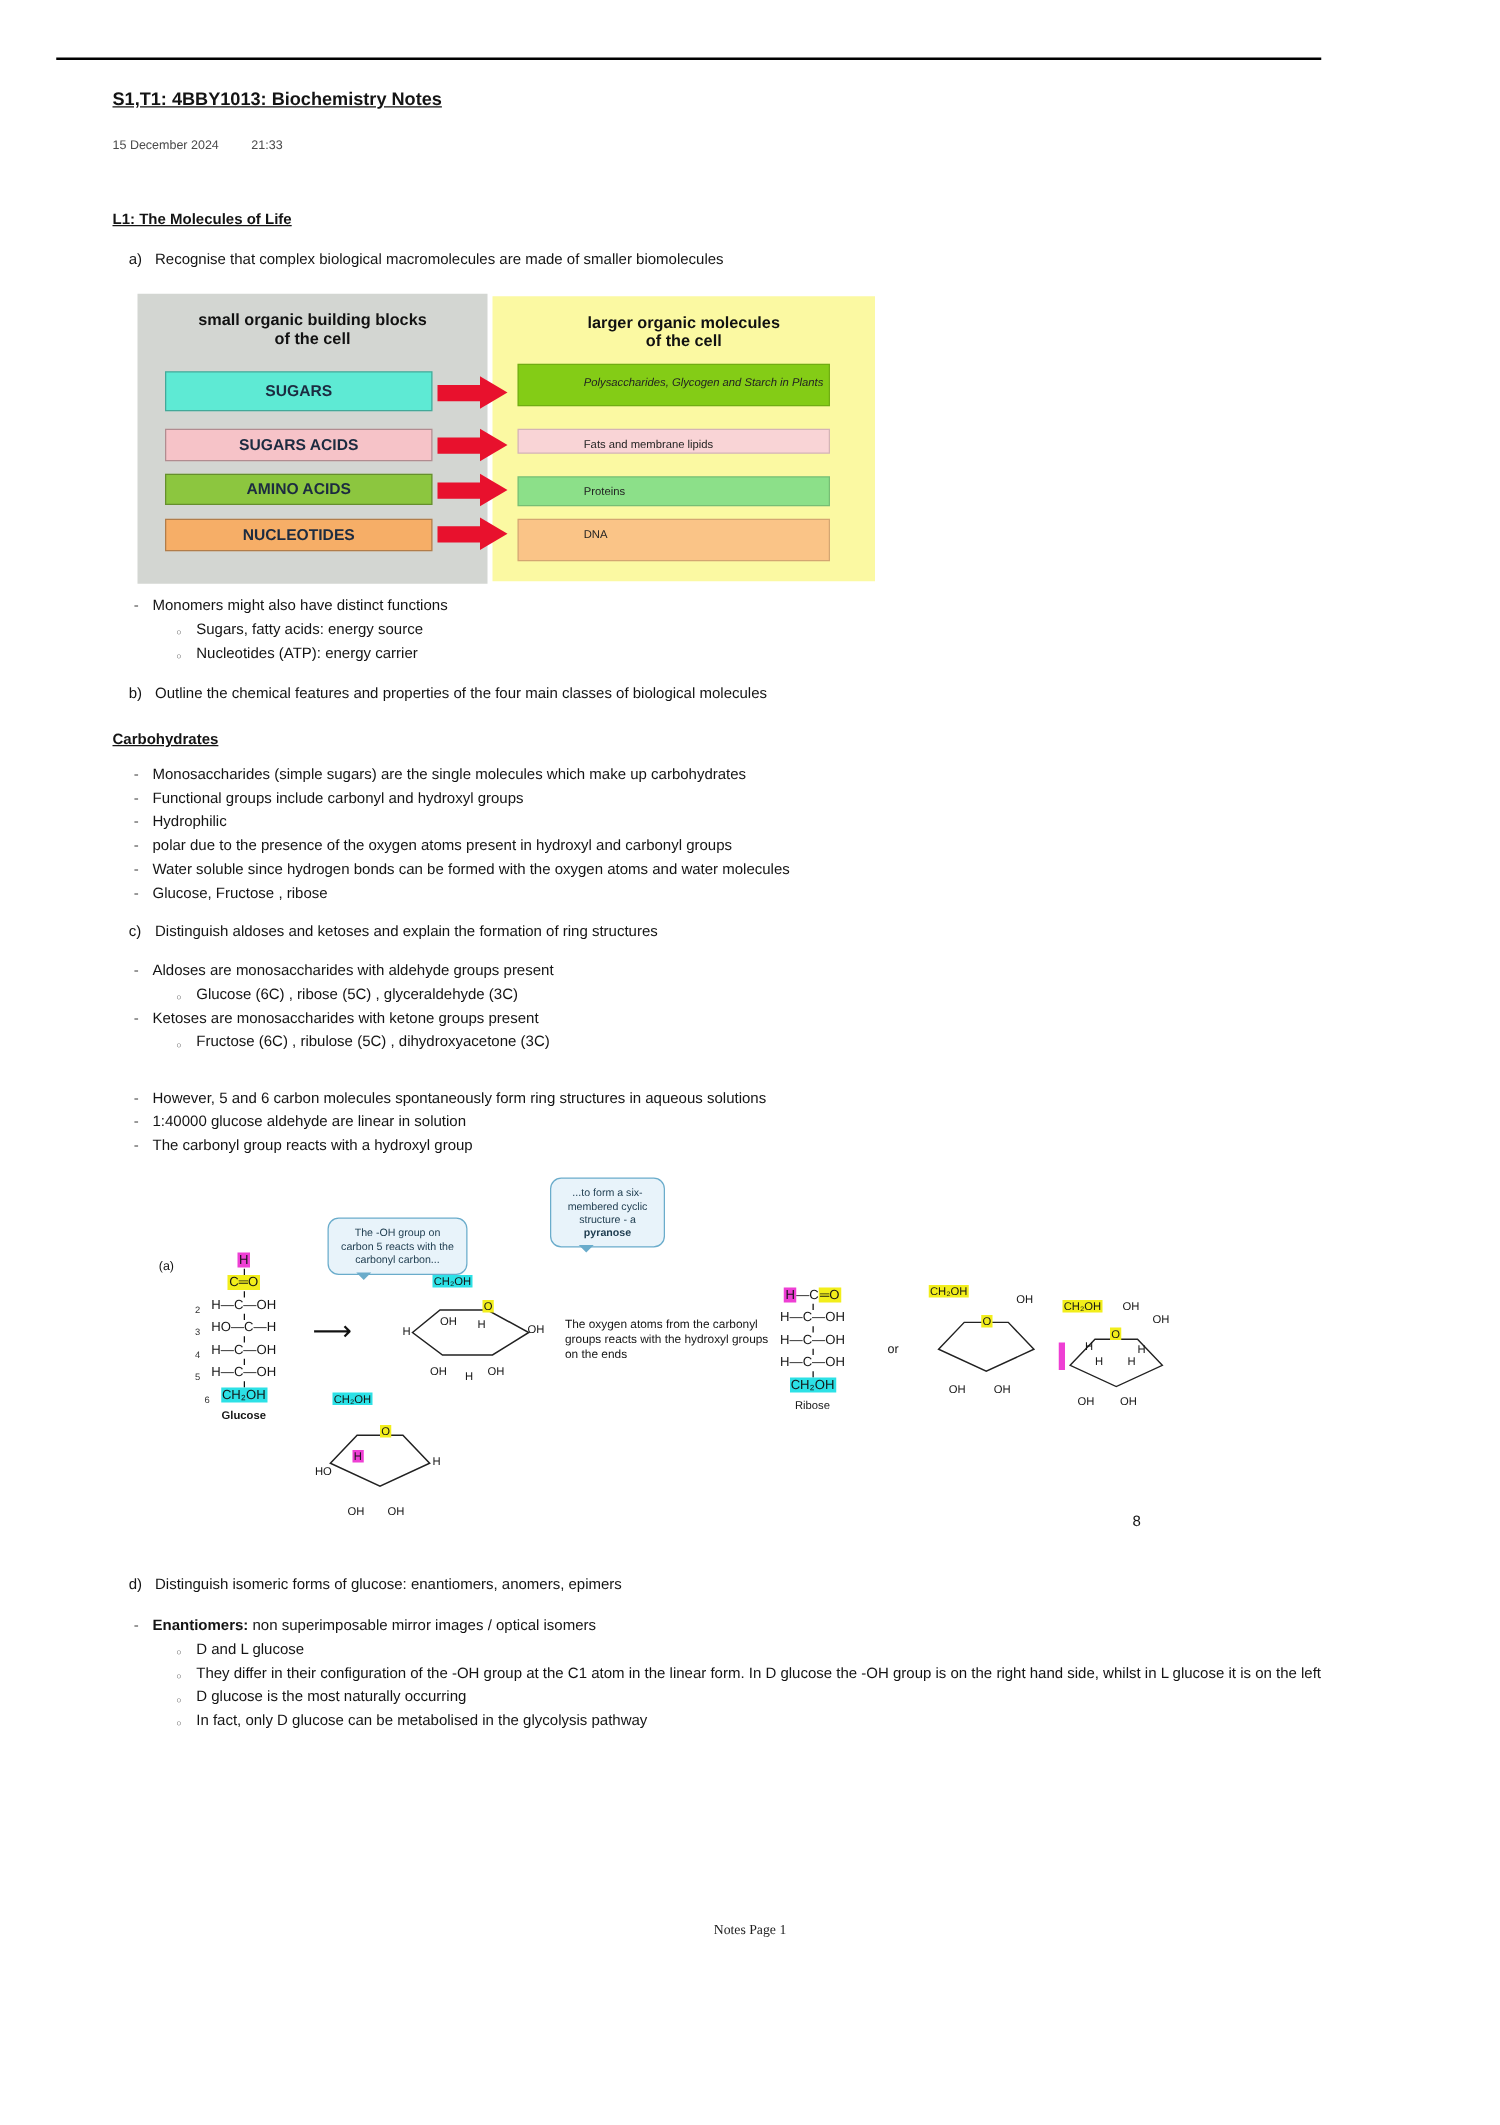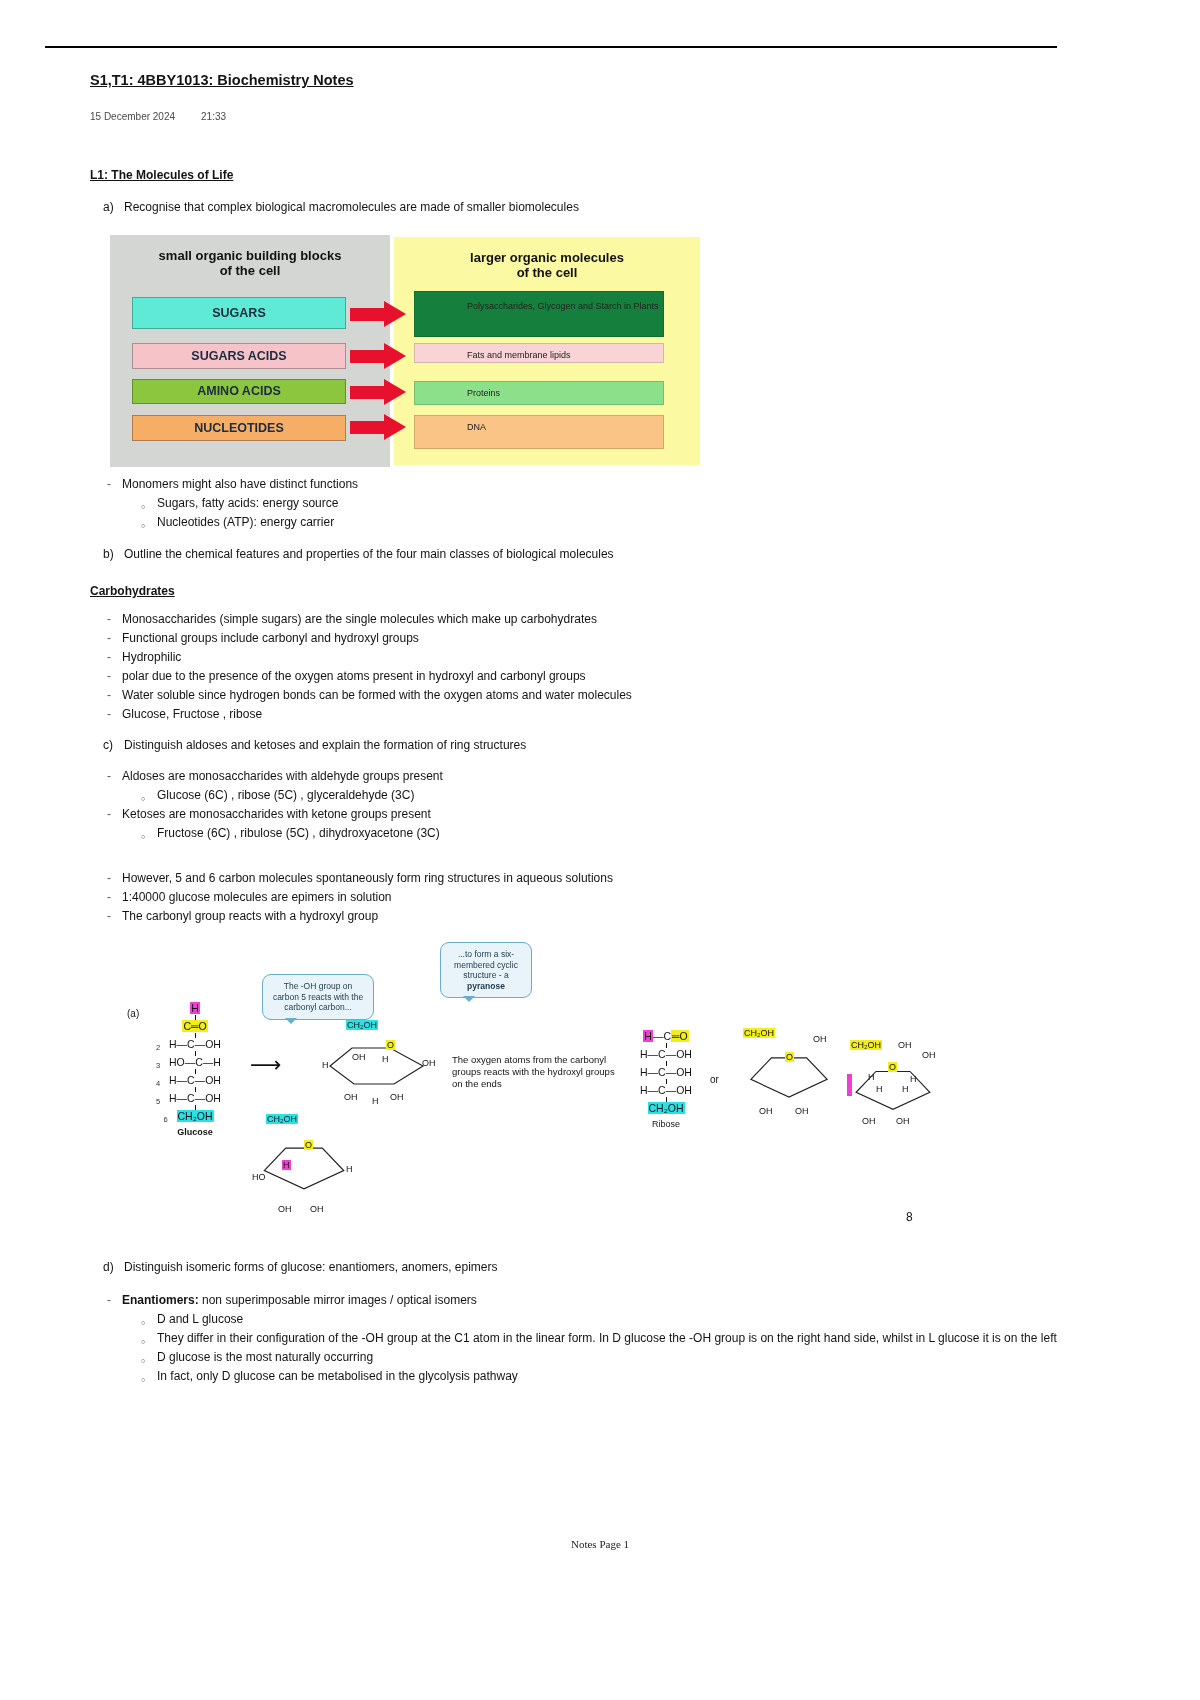--- a/index.html
+++ b/index.html
@@ -24,39 +24,39 @@
   .bio-diagram{position:relative;height:232px;margin:20px 0 10px 20px;width:600px;}
   .panel-left{position:absolute;left:0;top:0;width:280px;height:232px;background:#d3d6d2;}
   .panel-right{position:absolute;left:284px;top:2px;width:306px;height:228px;background:#fbf9a2;}
   .panel-title{padding-top:13px;text-align:center;font-weight:bold;font-size:13px;line-height:15px;color:#111;}
   .mono-box{position:absolute;left:22px;width:214px;text-align:center;font-weight:bold;font-size:12.5px;color:#1c2b40;border:1px solid rgba(0,0,0,.28);}
   .mb-sugars{top:62px;height:32px;line-height:30px;background:#5eead4;}
   .mb-fatty{top:108px;height:26px;line-height:24px;background:#f6c3c8;}
   .mb-amino{top:144px;height:25px;line-height:23px;background:#8cc63f;}
   .mb-nucleo{top:180px;height:26px;line-height:24px;background:#f6ae67;}
   .poly-box{position:absolute;left:304px;width:250px;font-size:9px;color:#222;padding-left:52px;border:1px solid rgba(0,0,0,.15);}
-  .pb-sugars{top:56px;height:46px;padding-top:9px;line-height:11px;background:#15803d;}
+  .pb-sugars{top:56px;height:34px;padding-top:9px;line-height:11px;background:#84cc16;font-style:italic;}
   .pb-fatty{top:108px;height:20px;line-height:22px;background:#f9d4d6;}
   .pb-amino{top:146px;height:24px;line-height:22px;background:#8ce089;}
   .pb-nucleo{top:180px;height:34px;line-height:22px;background:#fac487;}
   .red-arrow{position:absolute;left:240px;width:56px;height:27px;}
   .red-arrow .shaft{position:absolute;left:0;top:7px;width:34px;height:13px;background:#e8112d;}
   .red-arrow .head{position:absolute;left:34px;top:0;width:0;height:0;border-left:22px solid #e8112d;border-top:13.5px solid transparent;border-bottom:13.5px solid transparent;}
   .ra-1{top:66px;}.ra-2{top:108px;}.ra-3{top:144px;}.ra-4{top:179px;}
 
   
   .figure{position:relative;height:318px;margin-left:10px;margin-top:14px;width:900px;}
   .fig-a{position:absolute;left:27px;top:70px;font-size:10px;}
   .bubble{position:absolute;background:#e8f3fa;border:1px solid #6aaccb;border-radius:9px;padding:6px 7px;font-size:8.5px;line-height:10.5px;text-align:center;color:#1c3a4d;}
   .bubble::after{content:"";position:absolute;left:22px;bottom:-11px;width:0;height:0;border:6px solid transparent;border-top-color:#6aaccb;}
   .bubble1{left:162px;top:8px;width:112px;margin-top:28px;}
   .bubble2{left:340px;top:4px;width:92px;}
   .fischer{position:absolute;display:flex;flex-direction:column;align-items:center;font-size:10.5px;line-height:13px;}
   .glucose-f{left:40px;top:64px;width:110px;}
-  .ribose-f{left:518px;top:92px;width:96px;}
+  .ribose-f{left:502px;top:92px;width:96px;}
   .f-cell{position:relative;white-space:nowrap;}
   .f-num{position:absolute;left:-13px;top:3px;font-size:7.5px;color:#333;}
   .f-vline{width:1px;height:5px;background:#111;}
   .f-label{margin-top:3px;font-size:9px;font-weight:bold;}
   .f-label-plain{margin-top:3px;font-size:9px;}
   .fig-arrow{position:absolute;left:150px;top:114px;font-size:22px;color:#111;}
   .mid-text{position:absolute;left:352px;top:116px;width:175px;font-size:9.5px;line-height:12px;}
   .or-label{position:absolute;left:610px;top:136px;font-size:10px;}
   .fig-page-num{position:absolute;left:806px;top:272px;font-size:12px;}
   .ring{position:absolute;}
@@ -163,21 +163,21 @@
 
   <div class="bullets" style="margin-top:16px;">
     <div class="bullet">Aldoses are monosaccharides with aldehyde groups present</div>
     <div class="bullet sub">Glucose (6C) , ribose (5C) , glyceraldehyde (3C)</div>
     <div class="bullet">Ketoses are monosaccharides with ketone groups present</div>
     <div class="bullet sub">Fructose (6C) , ribulose (5C) , dihydroxyacetone (3C)</div>
   </div>
 
   <div class="bullets" style="margin-top:30px;">
     <div class="bullet">However, 5 and 6 carbon molecules spontaneously form ring structures in aqueous solutions</div>
-    <div class="bullet">1:40000 glucose molecules are epimers in solution</div>
+    <div class="bullet">1:40000 glucose aldehyde are linear in solution</div>
     <div class="bullet">The carbonyl group reacts with a hydroxyl group</div>
   </div>
 
   <div class="figure">
 
     <span class="fig-a">(a)</span>
 
     <div class="bubble bubble1">The -OH group on carbon 5 reacts with the carbonyl carbon...</div>
     <div class="bubble bubble2"><span>...to form a six-membered cyclic structure - a </span><span class="b">pyranose</span></div>
 

